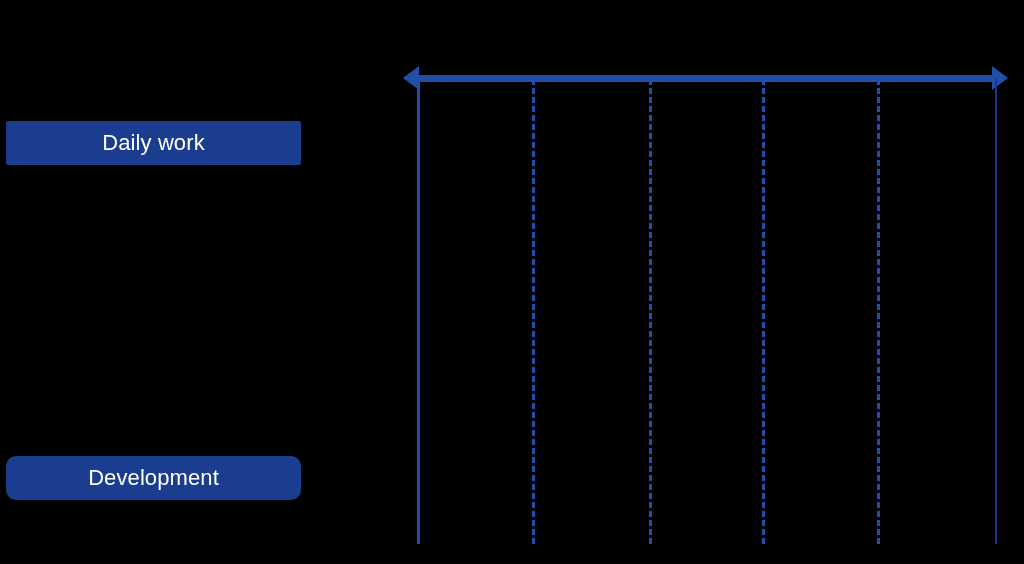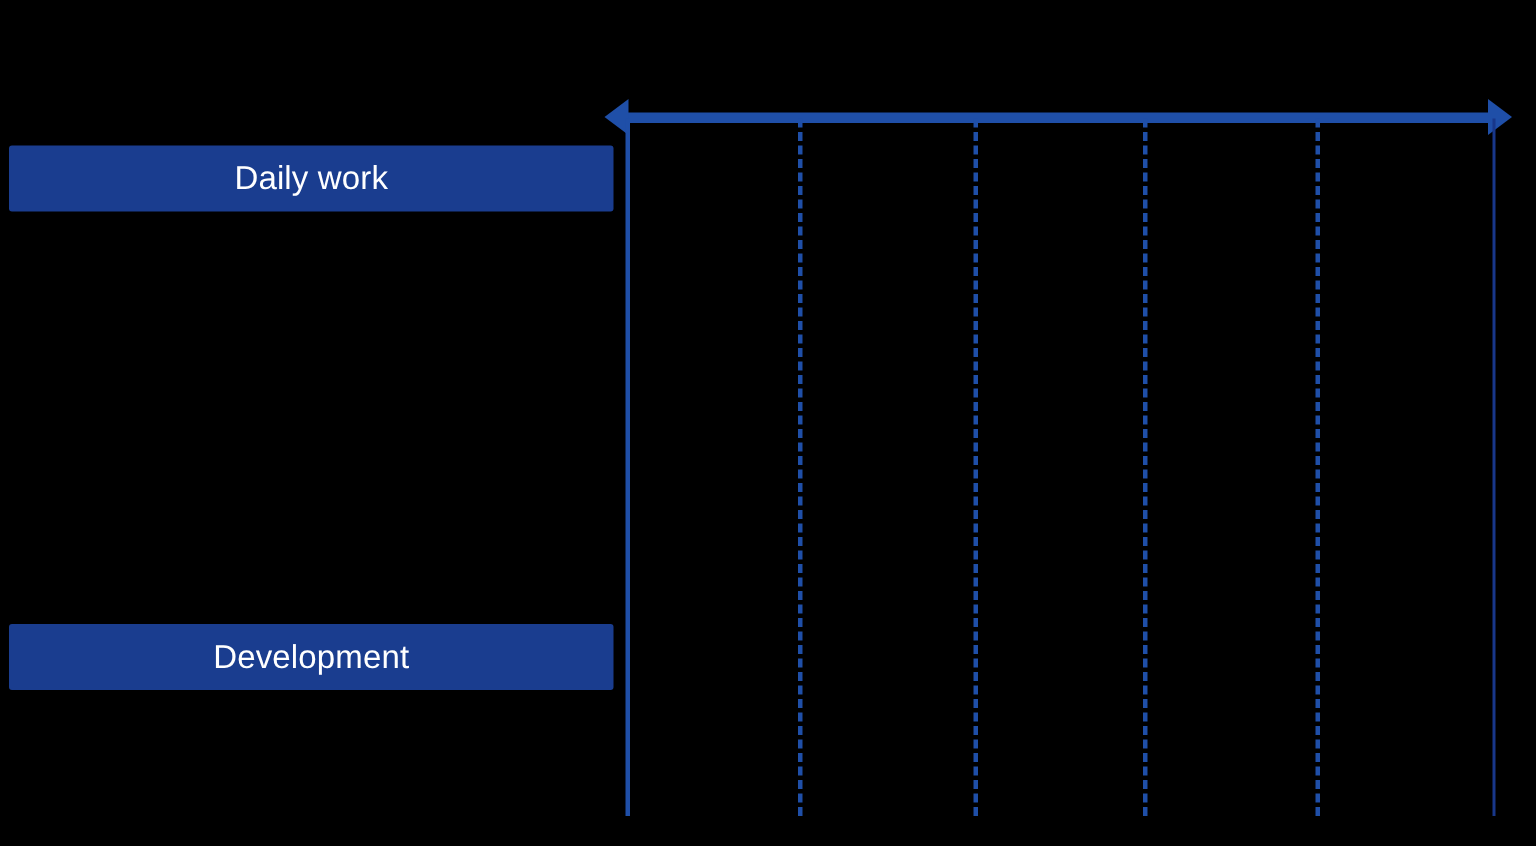--- a/index.html
+++ b/index.html
@@ -21,41 +21,42 @@
     top: 0;
     width: 1024px;
     height: 564px;
     background: #000000;
   }
 
   
   .role-box {
     position: absolute;
     left: 6px;
-    width: 403px;
+    width: 295px;
     height: 44px;
     background: #1A3D8F;
     border-radius: 2px;
     display: flex;
     align-items: center;
     justify-content: center;
     box-sizing: border-box;
+    margin-top: 24px;
   }
   .role-box-label {
     color: #FFFFFF;
     font-size: 22px;
     font-weight: 400;
     line-height: 1;
     letter-spacing: 0.1px;
     white-space: nowrap;
     font-family: "Liberation Sans", sans-serif;
   }
   #role-box-0 { top: 97px; }
   #role-box-1 { top: 257px; }
-  #role-box-2 { top: 416px; }
+  #role-box-2 { top: 432px; border-radius: 10px; }
 
   
   .diagram {
     position: absolute;
     left: 0;
     top: 0;
     width: 1024px;
     height: 564px;
   }
 

